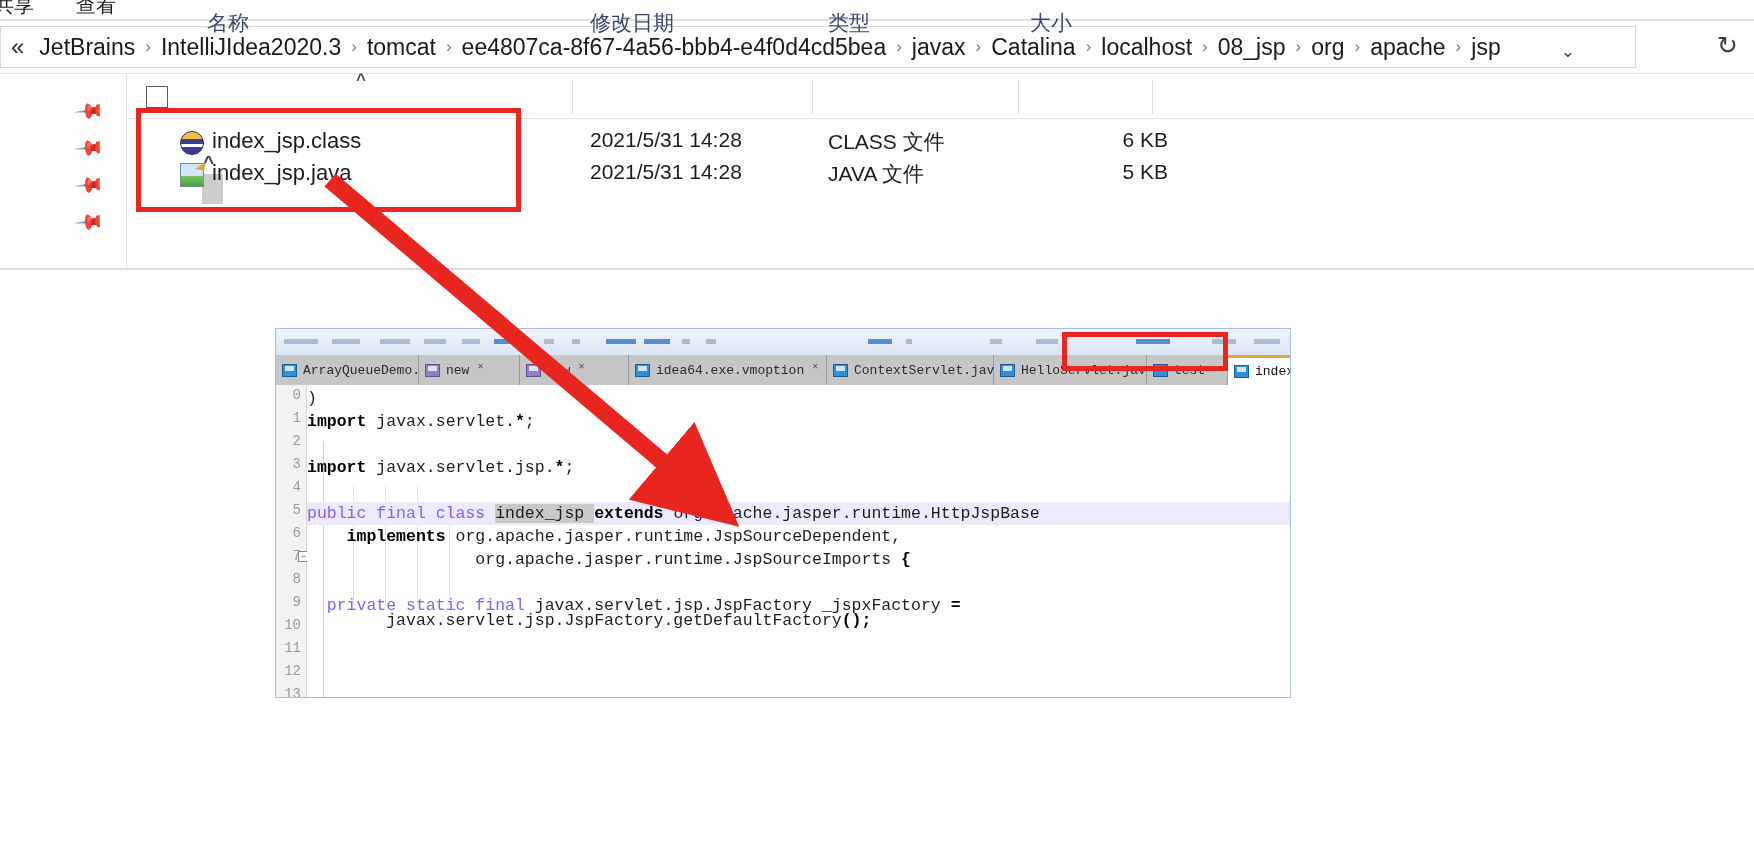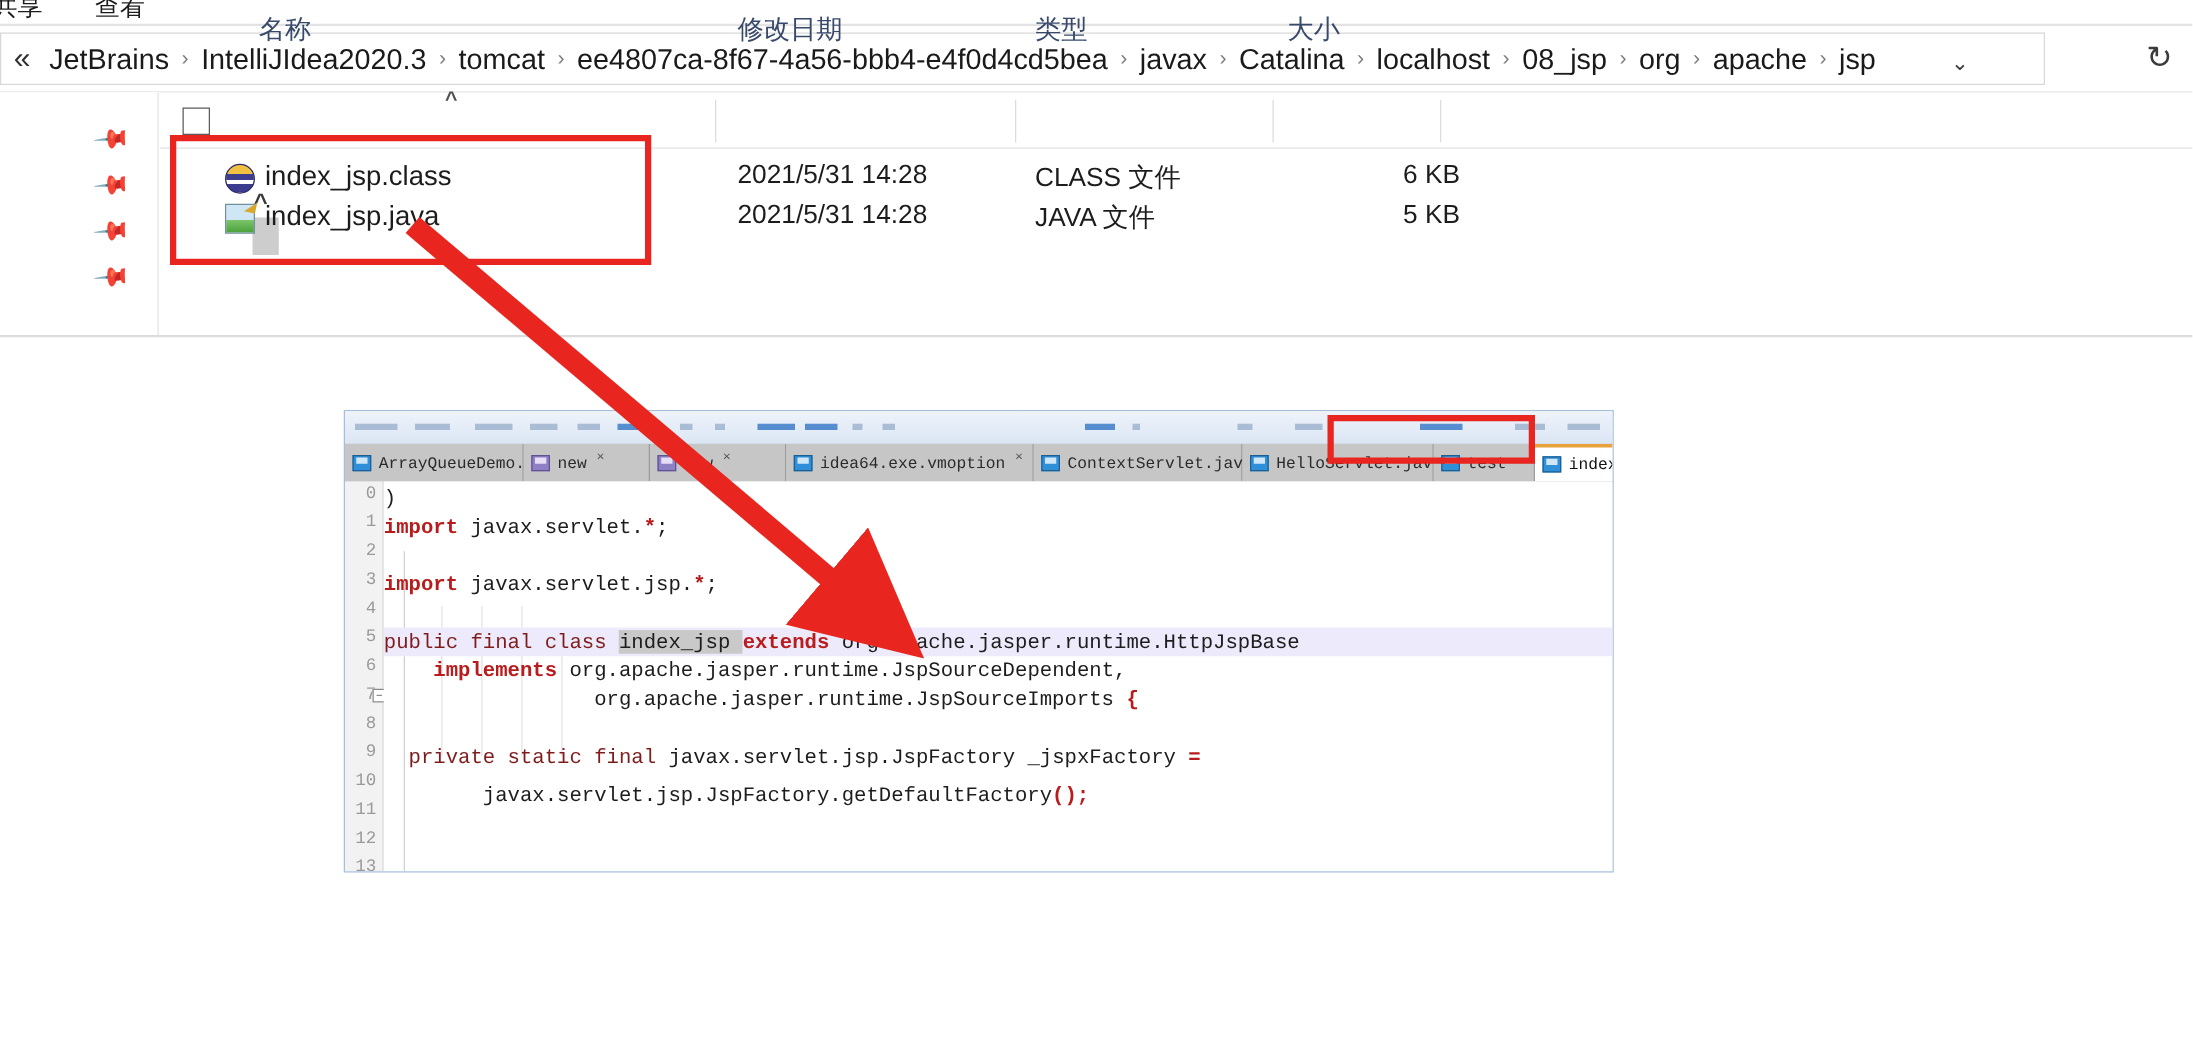--- a/index.html
+++ b/index.html
@@ -248,22 +248,22 @@
     position:absolute;left:31px;top:56px;right:0;bottom:0;
     background:#ffffff;
     font-family:"Liberation Mono","DejaVu Sans Mono",monospace;
     font-size:16.5px;
     line-height:23px;
     overflow:hidden;
     white-space:pre;
   }
   .cline{position:absolute;left:0;white-space:pre;}
   .cline.hl{background:#edeafb;left:0;right:0;}
-  .kw{color:#b91c1c;font-weight:bold;}
-  .kw2{color:#7f1d1d;}
+  .kw{color:#000000;font-weight:bold;}
+  .kw2{color:#8b5cf6;}
   .plain{color:#1d1d1d;}
   .selbg{background:#c9c9c9;}
 
   .indent-guide{
     position:absolute;width:1px;background:#e2e2e2;
   }
 
   
   .redbox-tab{
     position:absolute;left:1062px;top:332px;width:166px;height:39px;
@@ -464,21 +464,21 @@
     <div class="cline" style="top:2px;"><span class="plain">)</span></div>
 
     <div class="cline" style="top:25px;"><span class="kw">import</span><span class="plain"> javax.servlet.</span><span class="kw">*</span><span class="plain">;</span></div>
     <div class="cline" style="top:71px;"><span class="kw">import</span><span class="plain"> javax.servlet.jsp.</span><span class="kw">*</span><span class="plain">;</span></div>
 
     <div class="cline hl" style="top:117px;"><span class="kw2">public final class </span><span class="selbg plain">index_jsp </span><span class="kw">extends</span><span class="plain"> org.apache.jasper.runtime.HttpJspBase</span></div>
     <div class="cline" style="top:140px;"><span class="plain">    </span><span class="kw">implements</span><span class="plain"> org.apache.jasper.runtime.JspSourceDependent,</span></div>
     <div class="cline" style="top:163px;"><span class="plain">                 org.apache.jasper.runtime.JspSourceImports </span><span class="kw">{</span></div>
 
     <div class="cline" style="top:209px;"><span class="plain">  </span><span class="kw2">private static final</span><span class="plain"> javax.servlet.jsp.JspFactory _jspxFactory </span><span class="kw">=</span></div>
-    <div class="cline" style="top:240px;"><span class="plain">        javax.servlet.jsp.JspFactory.getDefaultFactory</span><span class="kw">();</span></div>
+    <div class="cline" style="top:224px;"><span class="plain">        javax.servlet.jsp.JspFactory.getDefaultFactory</span><span class="kw">();</span></div>
 
 
     
   </div>
 </div>
 
 <div class="redbox-tab"></div>
 
 <svg id="arrow" viewBox="0 0 1754 844">
   <defs>

